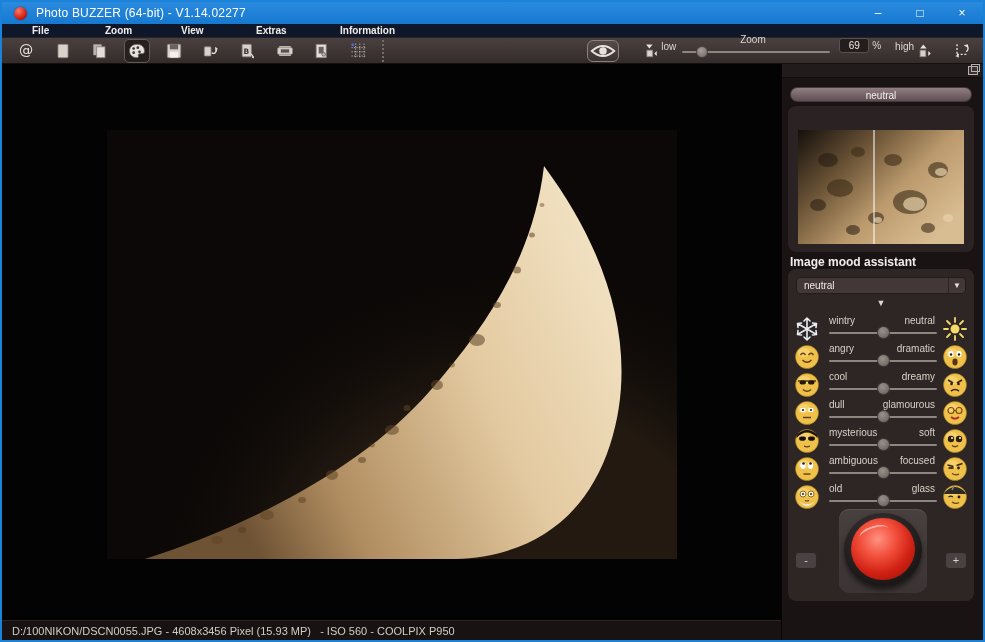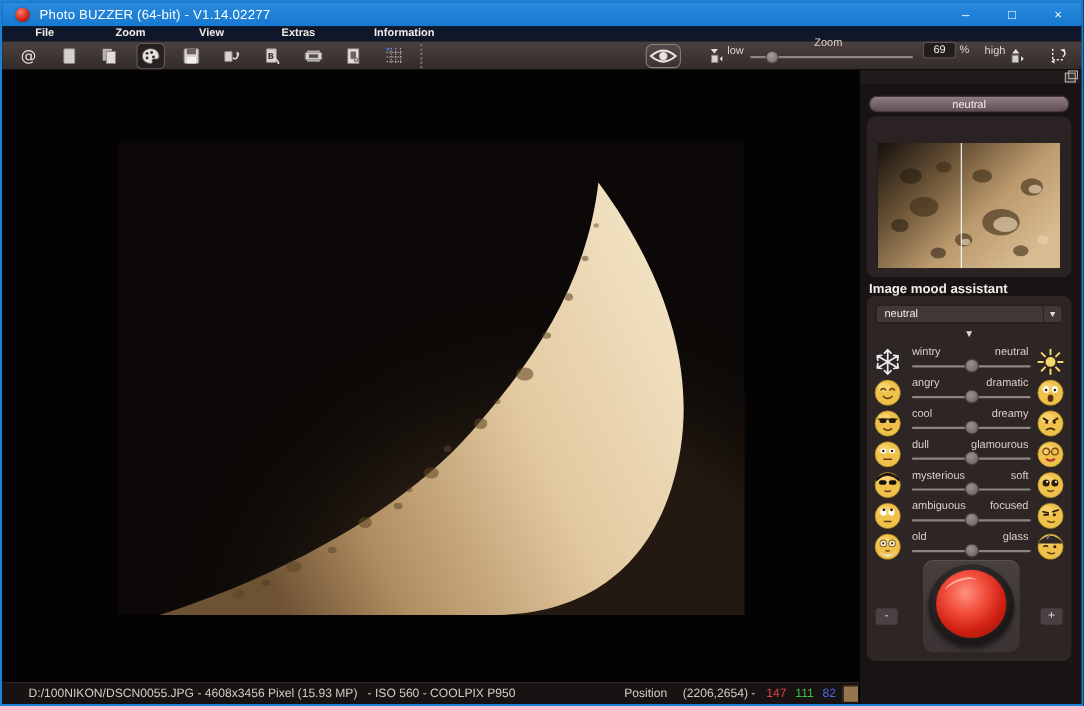--- a/index.html
+++ b/index.html
@@ -52,21 +52,21 @@
   
   .canvas { position:absolute; left:0; top:62px; width:781px; bottom:20px; background:#040303; }
   .photo { position:absolute; left:105px; top:66px; width:570px; height:429px;
     background:#0b0807; overflow:hidden; }
   .photo svg { position:absolute; inset:0; }
 
   
   .statusbar { position:absolute; left:0; bottom:0; width:781px; height:20px;
     background:#181212; border-top:1px solid #2c2424; display:flex; align-items:center;
     color:#d3ccc4; font-size:11px; }
-  .sb-file { margin-left:24px; white-space:pre;text-align:right; }
+  .sb-file { margin-left:10px; white-space:pre;text-align:right; }
   .sb-right { margin-left:auto; display:flex; align-items:center; }
   .sb-pos-label { margin-right:14px; }
   .sb-pos-val { margin-right:10px; }
   .sb-r { color:#e0473d; margin-right:8px; }
   .sb-g { color:#3fc04a; margin-right:8px; }
   .sb-b { color:#4a6ae0; margin-right:6px; }
   .sb-swatch { width:15px; height:16px; margin-right:2px; border:1px solid #141010; }
 
   
   .sidebar { position:absolute; right:0; top:62px; width:202px; bottom:0;
@@ -310,28 +310,20 @@
           <ellipse cx="265" cy="315" rx="3" ry="2.5"></ellipse>
           <ellipse cx="135" cy="400" rx="4" ry="3"></ellipse>
           <ellipse cx="435" cy="75" rx="2.5" ry="2"></ellipse>
         </g>
       </svg>
     </div>
   </div>
 
   <div class="statusbar">
     <span class="sb-file">D:/100NIKON/DSCN0055.JPG - 4608x3456 Pixel (15.93 MP)   - ISO 560 - COOLPIX P950</span>
-    <div class="sb-right">
-      <span class="sb-pos-label">Position</span>
-      <span class="sb-pos-val">(2206,2654) -</span>
-      <span class="sb-r">147</span>
-      <span class="sb-g">111</span>
-      <span class="sb-b">82</span>
-      <div class="sb-swatch" style="background: rgb(150, 116, 79);"></div>
-    </div>
   </div>
 
   <div class="sidebar">
     <div class="sb-topstrip">
       <div class="float-icon"></div>
     </div>
 
     <div class="finalise-btn">neutral</div>
 
     <div class="mag-panel">

